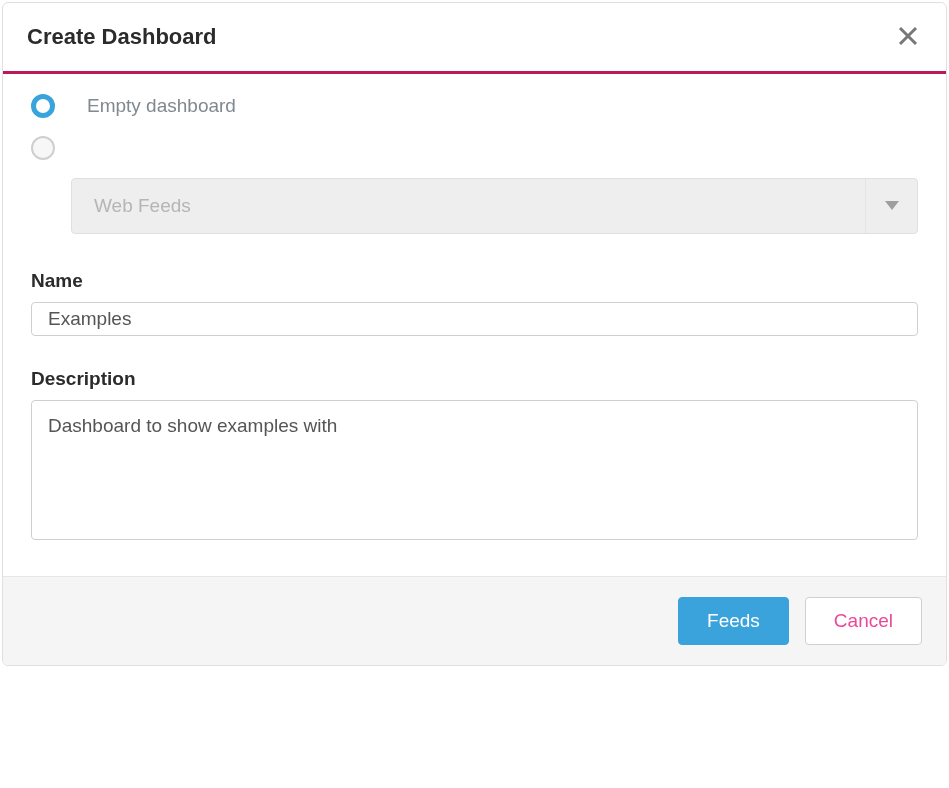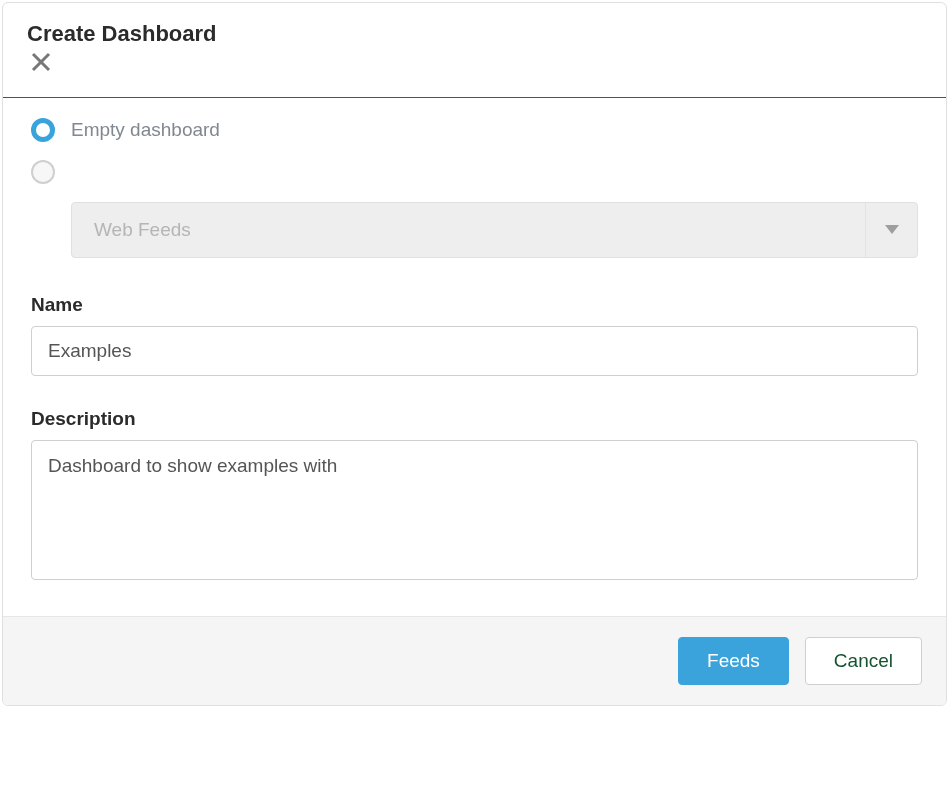--- a/index.html
+++ b/index.html
@@ -12,25 +12,24 @@
     .modal {
       width: 945px;
       margin: 2px;
       border: 1px solid #e0e0e0;
       border-radius: 6px;
       background: #fff;
       overflow: hidden;
     }
     .modal-header {
       display: flex;
-      align-items: flex-start;
+      align-items: center;
       justify-content: space-between;
       padding: 18px 24px 18px 24px;
-      border-bottom: 1px solid #be185d;
-      flex-direction: column;
+      border-bottom: 3px solid #be185d;
     }
     .modal-title {
       font-size: 22px;
       font-weight: bold;
       color: #2b2b2b;
     }
     .close-btn {
       font-size: 28px;
       line-height: 1;
       color: #777;
@@ -38,21 +37,21 @@
       user-select: none;
       padding: 2px 4px;
     }
     .modal-body {
       padding: 20px 28px 28px 28px;
     }
     .radio-group { margin-bottom: 4px; }
     .radio-row {
       display: flex;
       align-items: center;
-      gap: 16px;
+      gap: 32px;
       margin-bottom: 18px;
       cursor: pointer;
     }
     .radio {
       width: 24px; height: 24px;
       border-radius: 50%;
       border: 5px solid #39a3dc;
       background: #fff;
       flex: 0 0 auto;
     }
@@ -103,21 +102,21 @@
     .text-input, .textarea {
       width: 100%;
       border: 1px solid #cfcfcf;
       border-radius: 4px;
       background: #fff;
       font-size: 19px;
       color: #555;
       padding: 12px 16px;
       font-family: inherit;
     }
-    .text-input { height: 50px; }
+    .text-input { height: 34px; }
     .textarea {
       height: 140px;
       resize: none;
       line-height: 1.4;
     }
     .modal-footer {
       display: flex;
       justify-content: flex-end;
       gap: 16px;
       padding: 20px 24px;
@@ -132,21 +131,21 @@
       border: 1px solid transparent;
       font-family: inherit;
     }
     .btn-primary {
       background: #3aa3dc;
       color: #fff;
       border-color: #3aa3dc;
     }
     .btn-default {
       background: #fff;
-      color: #14532d;
+      color: #ec4899;
       border-color: #cfcfcf;
     }
   </style>
 </head>
 <body>
 
 <div class="modal">
 
   <div class="modal-header">
     <div class="modal-title">Create Dashboard</div>

